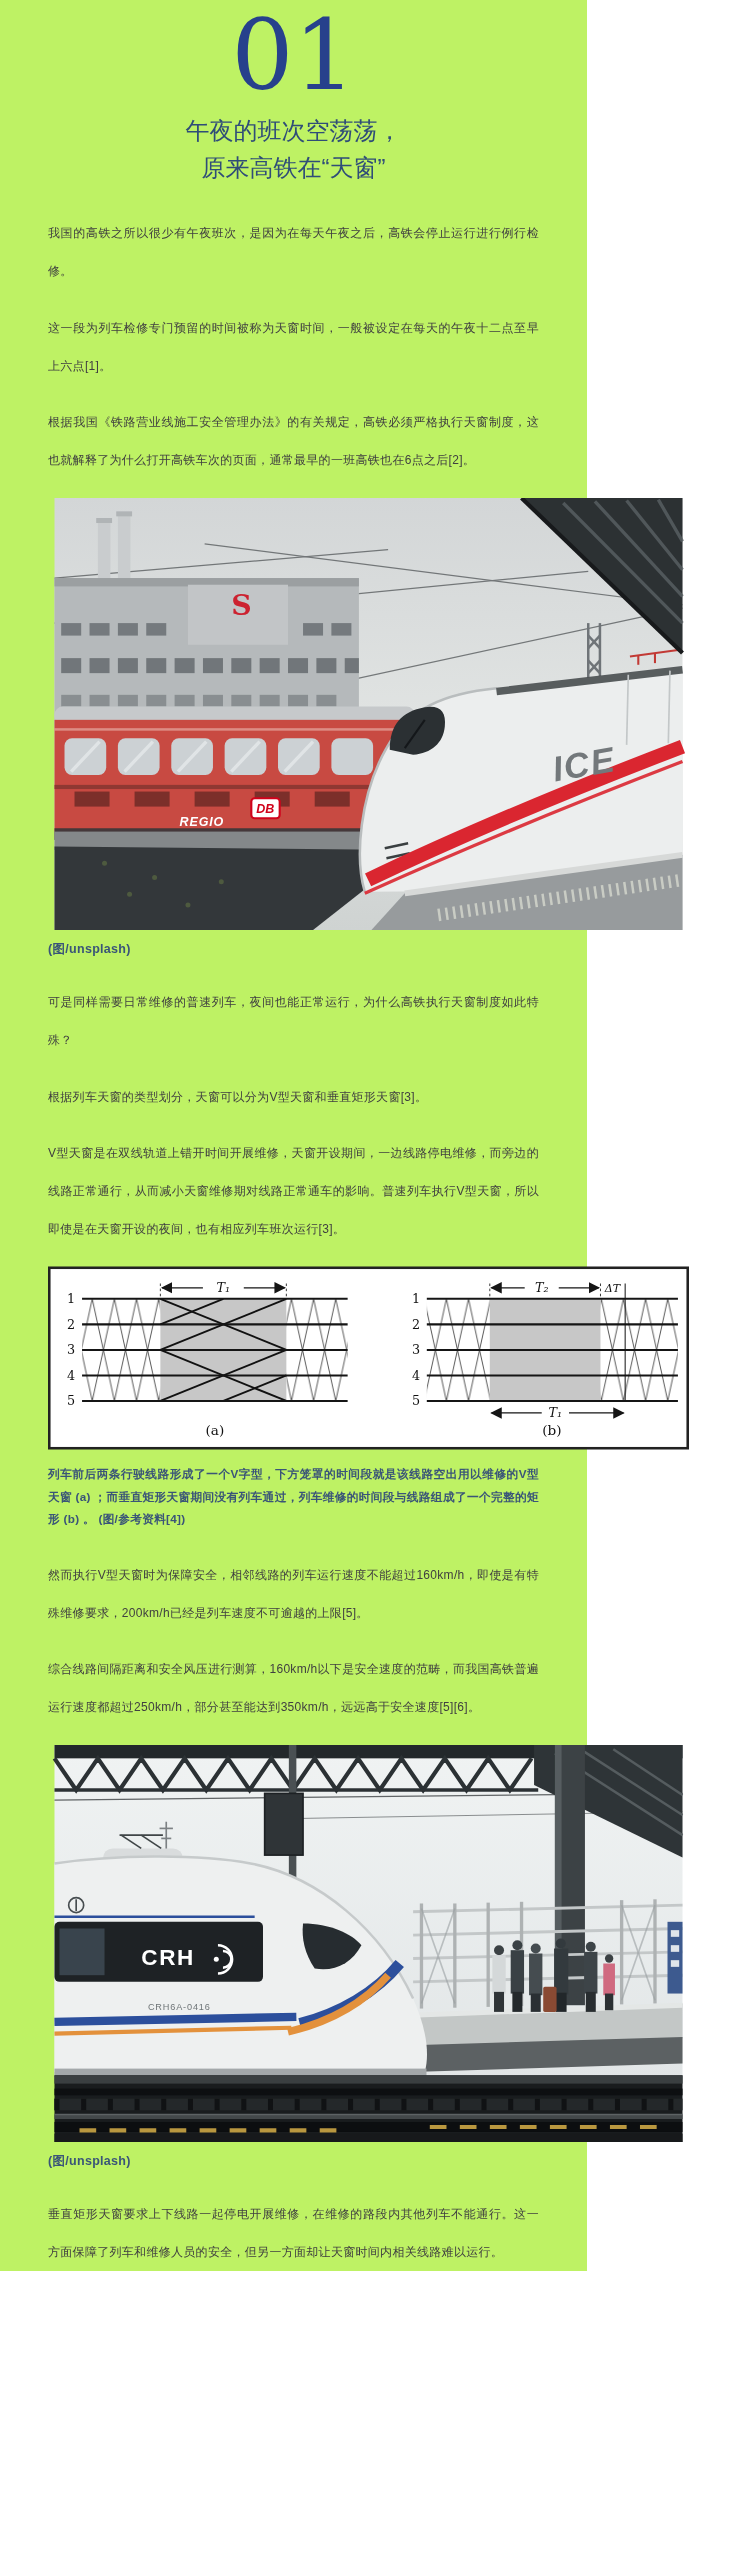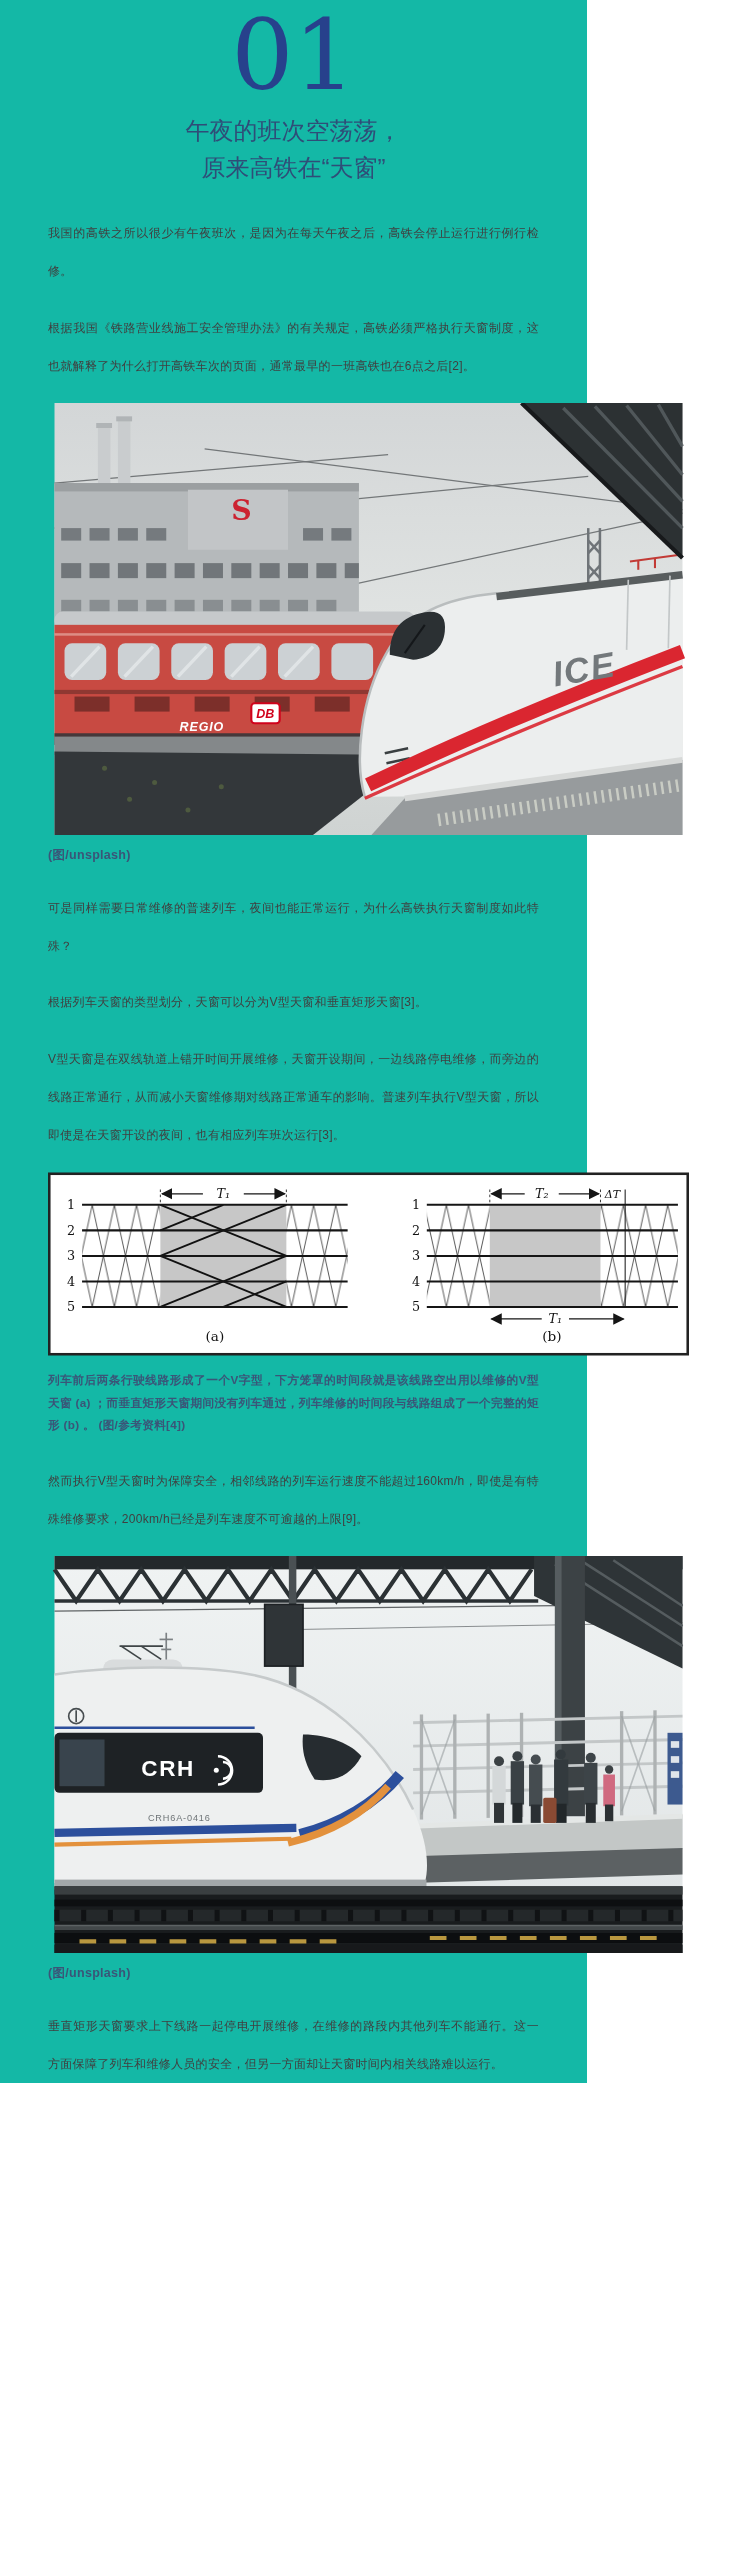--- a/index.html
+++ b/index.html
@@ -1,17 +1,17 @@
 <!DOCTYPE html>
 <html style="font-size:13.3px"><head>
 <meta charset="utf-8">
 <style>
   html,body{margin:0;padding:0;background:#ffffff;}
   body{width:737px;font-family:"Liberation Sans","DejaVu Sans",sans-serif;}
-  .page{width:587px;background:#14b8a6;}
+  .page{width:587px;background:#bef264;}
   .article{padding:0 48px;}
   .section-number{
     text-align:center;
     font-family:"DejaVu Serif","Liberation Serif",serif;
     font-size:98px;line-height:1.08;color:#27418c;
     padding-top:3.3px;font-weight:400;
   }
   .headline{
     text-align:center;font-size:24px;font-weight:400;color:#2f4d78;
     line-height:37px;margin:3.3px 0 28px;
@@ -39,20 +39,21 @@
 
 <div class="page">
   <header>
     <div class="section-number">01</div>
     <h1 class="headline"><span>午夜的班次空荡荡，</span><br>
       <span>原来高铁在“天窗”</span></h1>
   </header>
 
   <div class="article">
     <p class="body">我国的高铁之所以很少有午夜班次，是因为在每天午夜之后，高铁会停止运行进行例行检修。</p>
+    <p class="body">这一段为列车检修专门预留的时间被称为天窗时间，一般被设定在每天的午夜十二点至早上六点[1]。</p>
     <p class="body">根据我国《铁路营业线施工安全管理办法》的有关规定，高铁必须严格执行天窗制度，这也就解释了为什么打开高铁车次的页面，通常最早的一班高铁也在6点之后[2]。</p>
 
     <figure>
       <svg class="photo" width="641" height="432" viewBox="0 0 753 518" xmlns="http://www.w3.org/2000/svg">
         <defs>
           <linearGradient id="sky1" x1="0" y1="0" x2="0" y2="1">
             <stop offset="0" stop-color="#d3d6d7"></stop>
             <stop offset="0.5" stop-color="#e0e3e2"></stop>
             <stop offset="1" stop-color="#cfd3d2"></stop>
           </linearGradient>
@@ -282,21 +283,22 @@
           <text x="663" y="30" text-anchor="middle" font-family="'DejaVu Serif',serif" font-style="italic" font-size="13" fill="#111111">ΔT</text>
           <line x1="521" y1="172" x2="580" y2="172" stroke="#151515" stroke-width="1.5" marker-start="url(#mL)"></line>
           <line x1="612" y1="172" x2="676" y2="172" stroke="#151515" stroke-width="1.5" marker-end="url(#mR)"></line>
           <text x="596" y="177" text-anchor="middle" font-family="'DejaVu Serif',serif" font-style="italic" font-size="15" fill="#111111">T₁</text>
           <text x="592" y="198" text-anchor="middle" font-family="'DejaVu Serif',serif" font-size="16" fill="#111111">(b)</text>
         </g>
       </svg>
       <figcaption class="diagram-caption">列车前后两条行驶线路形成了一个V字型，下方笼罩的时间段就是该线路空出用以维修的V型天窗 (a) ；而垂直矩形天窗期间没有列车通过，列车维修的时间段与线路组成了一个完整的矩形 (b) 。 (图/参考资料[4])</figcaption>
     </figure>
 
-    <p class="body">然而执行V型天窗时为保障安全，相邻线路的列车运行速度不能超过160km/h，即使是有特殊维修要求，200km/h已经是列车速度不可逾越的上限[9]。</p>
+    <p class="body">然而执行V型天窗时为保障安全，相邻线路的列车运行速度不能超过160km/h，即使是有特殊维修要求，200km/h已经是列车速度不可逾越的上限[5]。</p>
+    <p class="body">综合线路间隔距离和安全风压进行测算，160km/h以下是安全速度的范畴，而我国高铁普遍运行速度都超过250km/h，部分甚至能达到350km/h，远远高于安全速度[5][6]。</p>
 
     <figure class="photo2-spacer">
       <svg class="photo" width="641" height="397" viewBox="0 0 753 476" xmlns="http://www.w3.org/2000/svg">
         <defs>
           <linearGradient id="sky2" x1="0" y1="0" x2="0" y2="1">
             <stop offset="0" stop-color="#f0f3f3"></stop>
             <stop offset="1" stop-color="#e2e6e7"></stop>
           </linearGradient>
         </defs>
         <rect width="753" height="400" fill="url(#sky2)"></rect>

